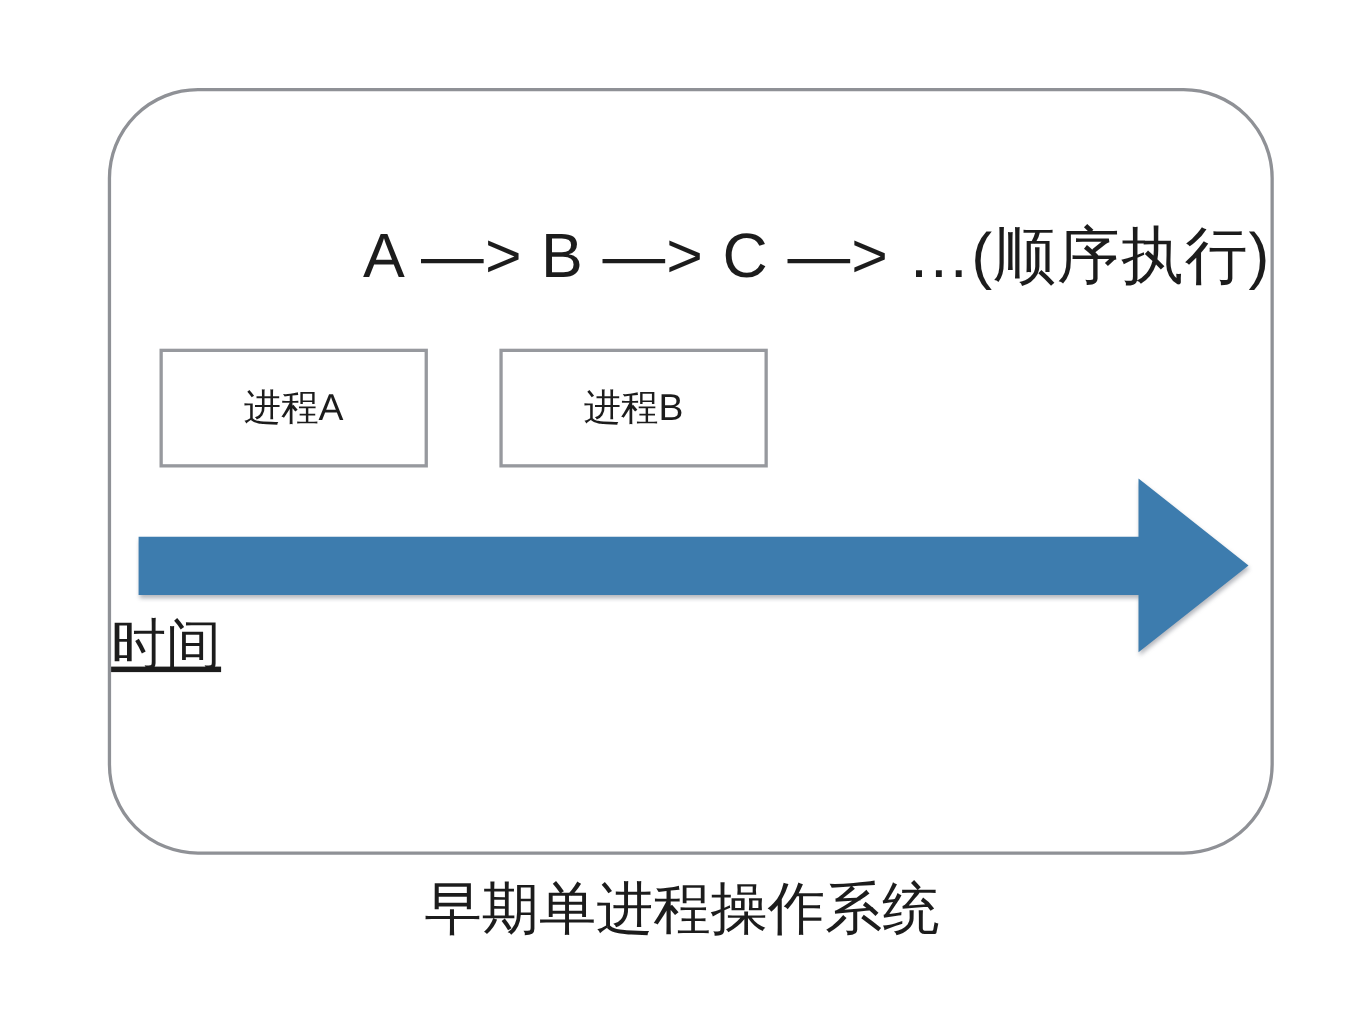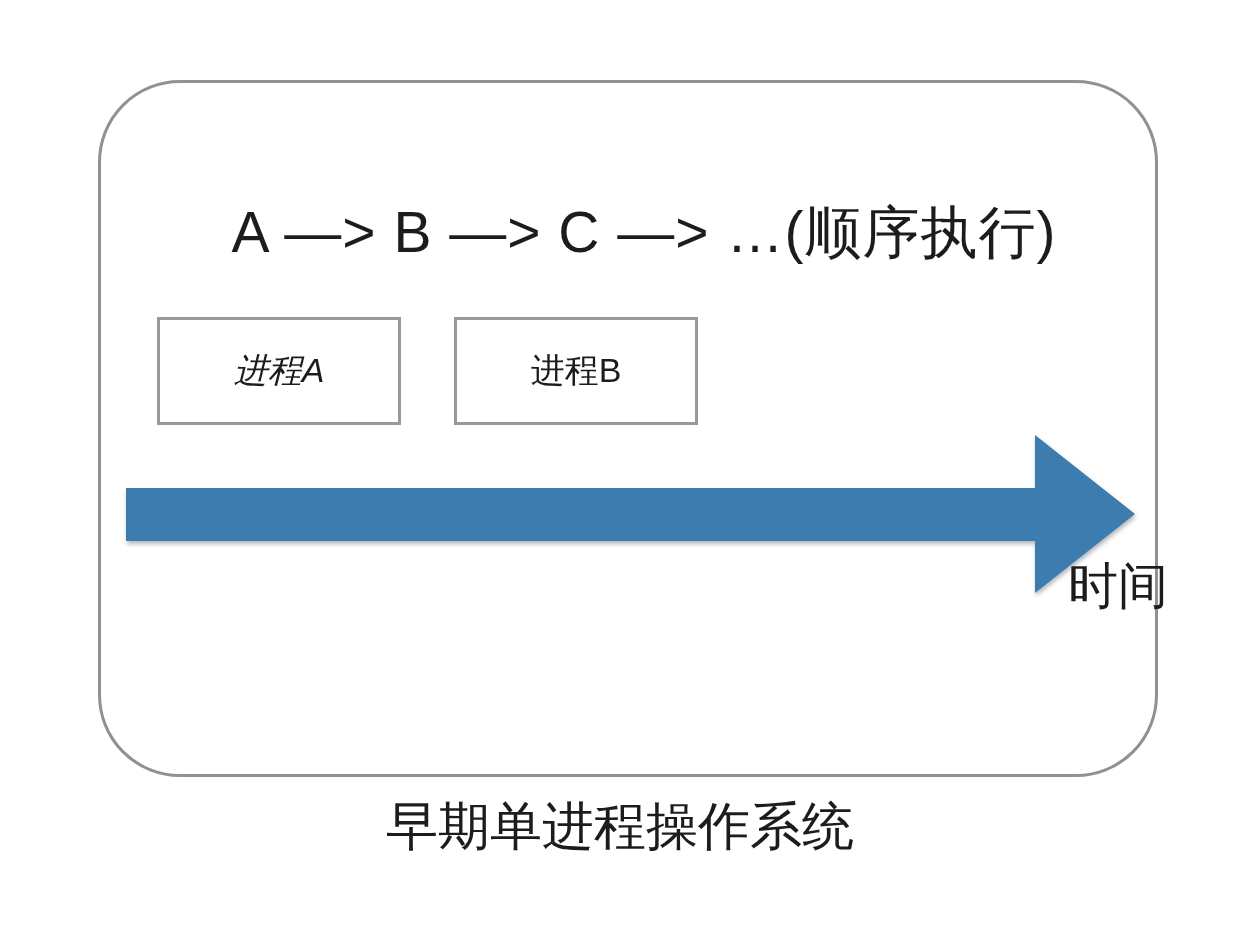--- a/index.html
+++ b/index.html
@@ -29,67 +29,67 @@
     border: 3px solid var(--frame-gray, #8f9196);
     border-radius: 82px;
     box-sizing: border-box;
     background: transparent;
   }
   .sequence-title {
     position: absolute;
     left: 0;
     top: 112px;
     width: 100%;
-    text-align: center;
+    text-align: right;
     font-size: 57px;
     font-weight: 300;
     letter-spacing: 1px;
     color: var(--text-dark, #1c1c1c);
     white-space: nowrap;
-    margin-left: 16px;
   }
   .process-box {
     position: absolute;
     top: 234px;
     width: 244px;
     height: 108px;
     border: 3px solid var(--box-gray, #97999e);
     box-sizing: border-box;
     background: #ffffff;
     display: flex;
     align-items: center;
     justify-content: center;
   }
   .process-box .box-label {
     font-size: 34px;
     font-weight: 300;
     color: var(--text-dark, #1c1c1c);
     white-space: nowrap;
   }
-  .box-a { left: 56px; font-style: italic; }
+  .box-a { left: 44px; }
   .box-b { left: 353px; }
   .box-c { left: 655px; }
   .timeline-arrow-svg {
     position: absolute;
     left: 25px;
     top: 352px;
     width: 1010px;
     height: 158px;
     overflow: visible;
     filter: drop-shadow(1px 3px 2px rgba(70, 75, 90, 0.40));
   }
   .time-label {
     position: absolute;
-    left: 13px;
+    left: 0;
     top: 470px;
     width: 100%;
-    text-align: right;
+    text-align: left;
     font-size: 50px;
     font-weight: 300;
     color: var(--text-dark, #1c1c1c);
+    text-decoration: underline;
   }
   .caption {
     position: absolute;
     left: 0;
     top: 792px;
     width: 100%;
     text-align: center;
     font-size: 52px;
     font-weight: 300;
     color: var(--text-dark, #1c1c1c);

